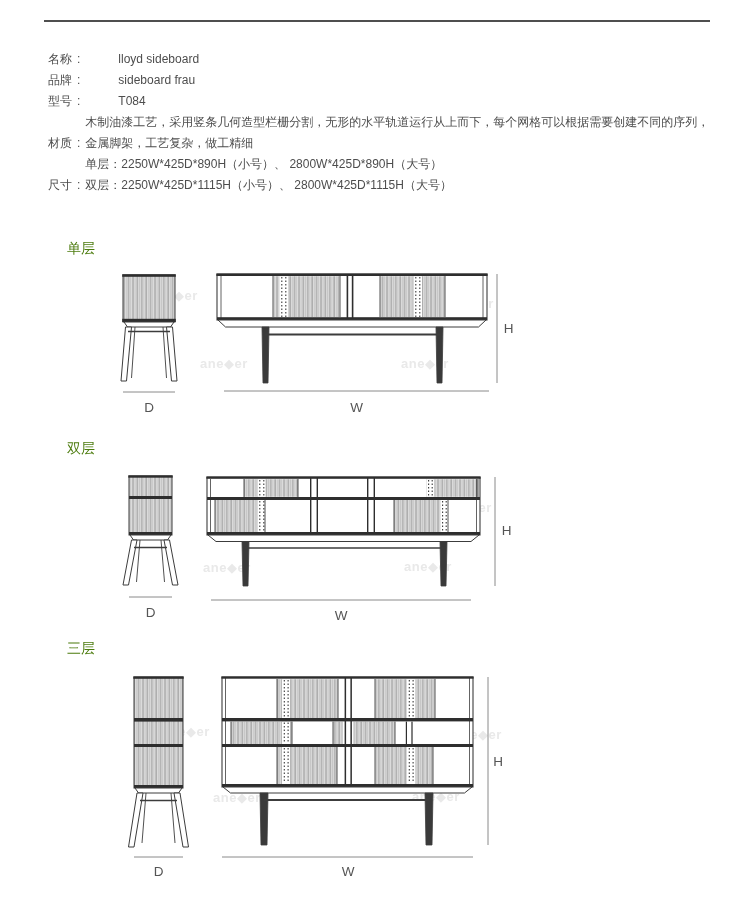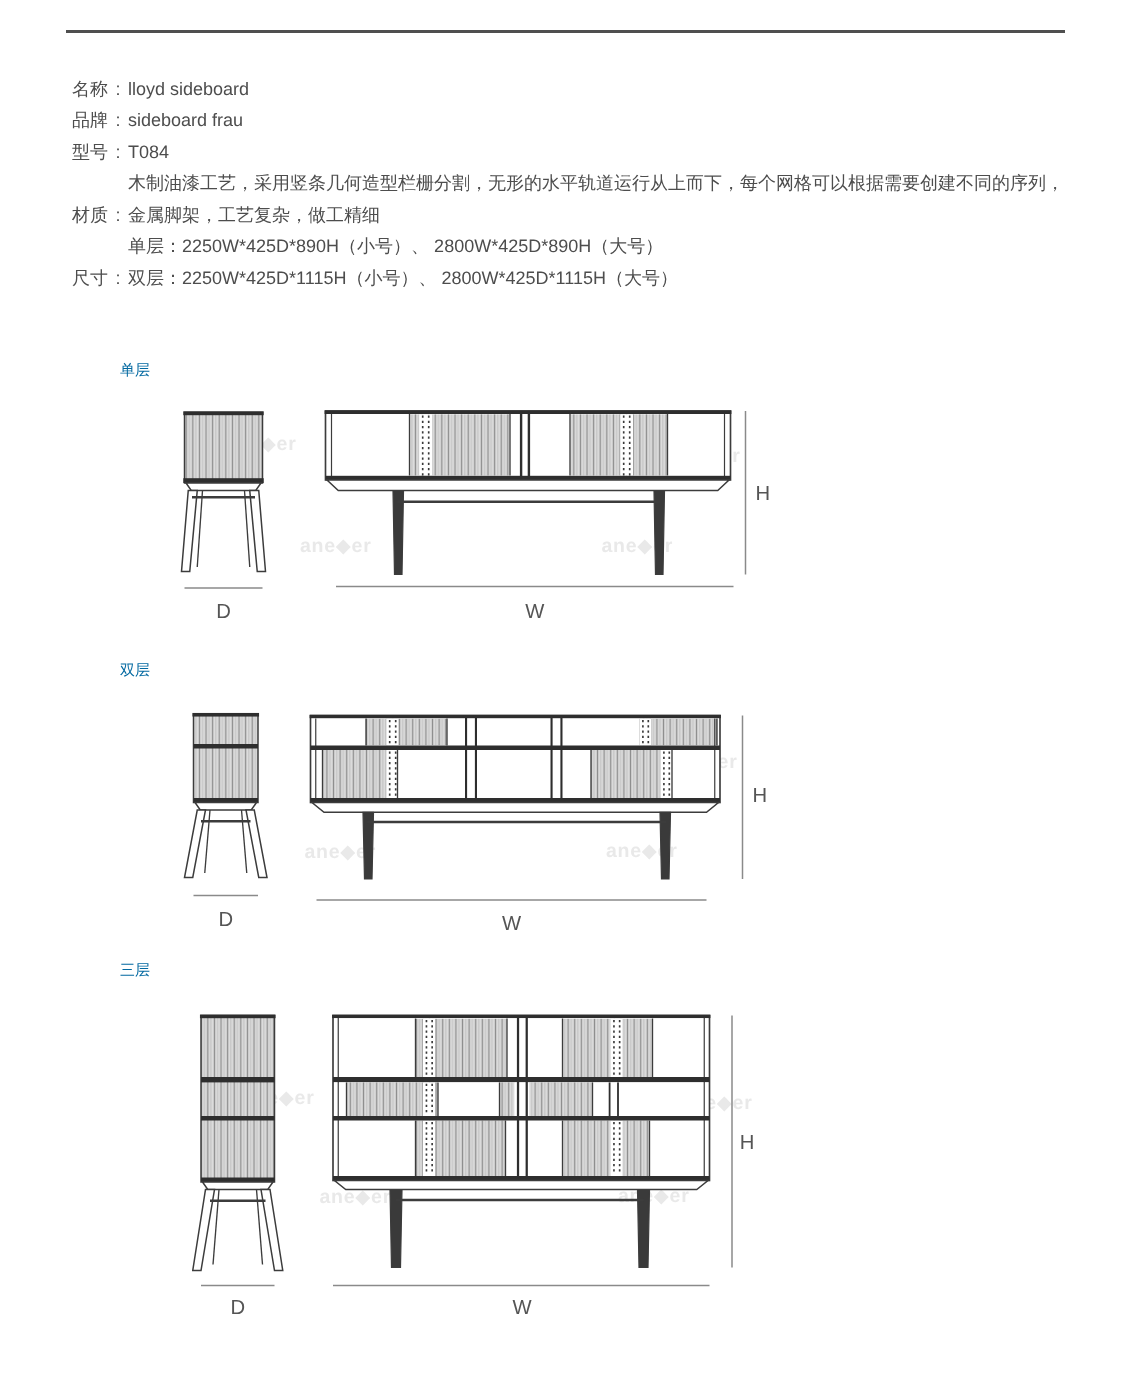--- a/index.html
+++ b/index.html
@@ -5,23 +5,23 @@
   html,body{margin:0;padding:0;background:#ffffff;}
   .page{
     position:relative;width:750px;height:922px;background:#fff;overflow:hidden;
     font-family:"Liberation Sans","DejaVu Sans",sans-serif;color:#4d4d4d;
   }
   .top-rule{position:absolute;left:44px;top:20px;width:666px;height:2px;background:#4f4f4f;}
   .specs{position:absolute;left:48px;top:49px;font-size:12px;line-height:21px;color:#4d4d4d;}
   .spec-row{display:flex;align-items:flex-end;}
   .spec-label{width:25px;flex:0 0 auto;white-space:nowrap;}
   .spec-colon{flex:0 0 auto;padding:0 5px 0 4px;}
-  .spec-value{white-space:pre-wrap;}
+  .spec-value{white-space:pre-wrap;margin-left:33px;}
   .spec-lines div{white-space:pre-wrap;}
-  .sec-title{position:absolute;left:67px;font-size:10px;color:#0369a1;margin-left:13px;}
+  .sec-title{position:absolute;left:67px;font-size:14px;color:#4d7c0f;}
   .wm{position:absolute;font-size:13px;font-weight:bold;letter-spacing:0.5px;color:#e9e9e9;pointer-events:none;}
   svg{position:absolute;overflow:visible;}
   svg text{font-family:"Liberation Sans","DejaVu Sans",sans-serif;fill:#555;font-size:13.5px;}
   .defs-holder{position:absolute;width:0;height:0;}
 </style>
 </head>
 <body>
 
 <div class="page">
 

